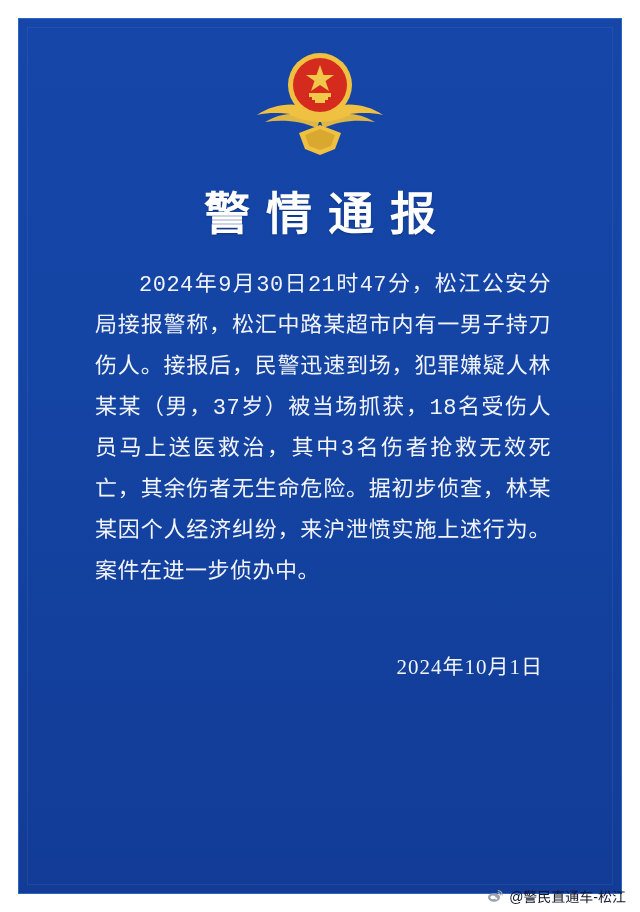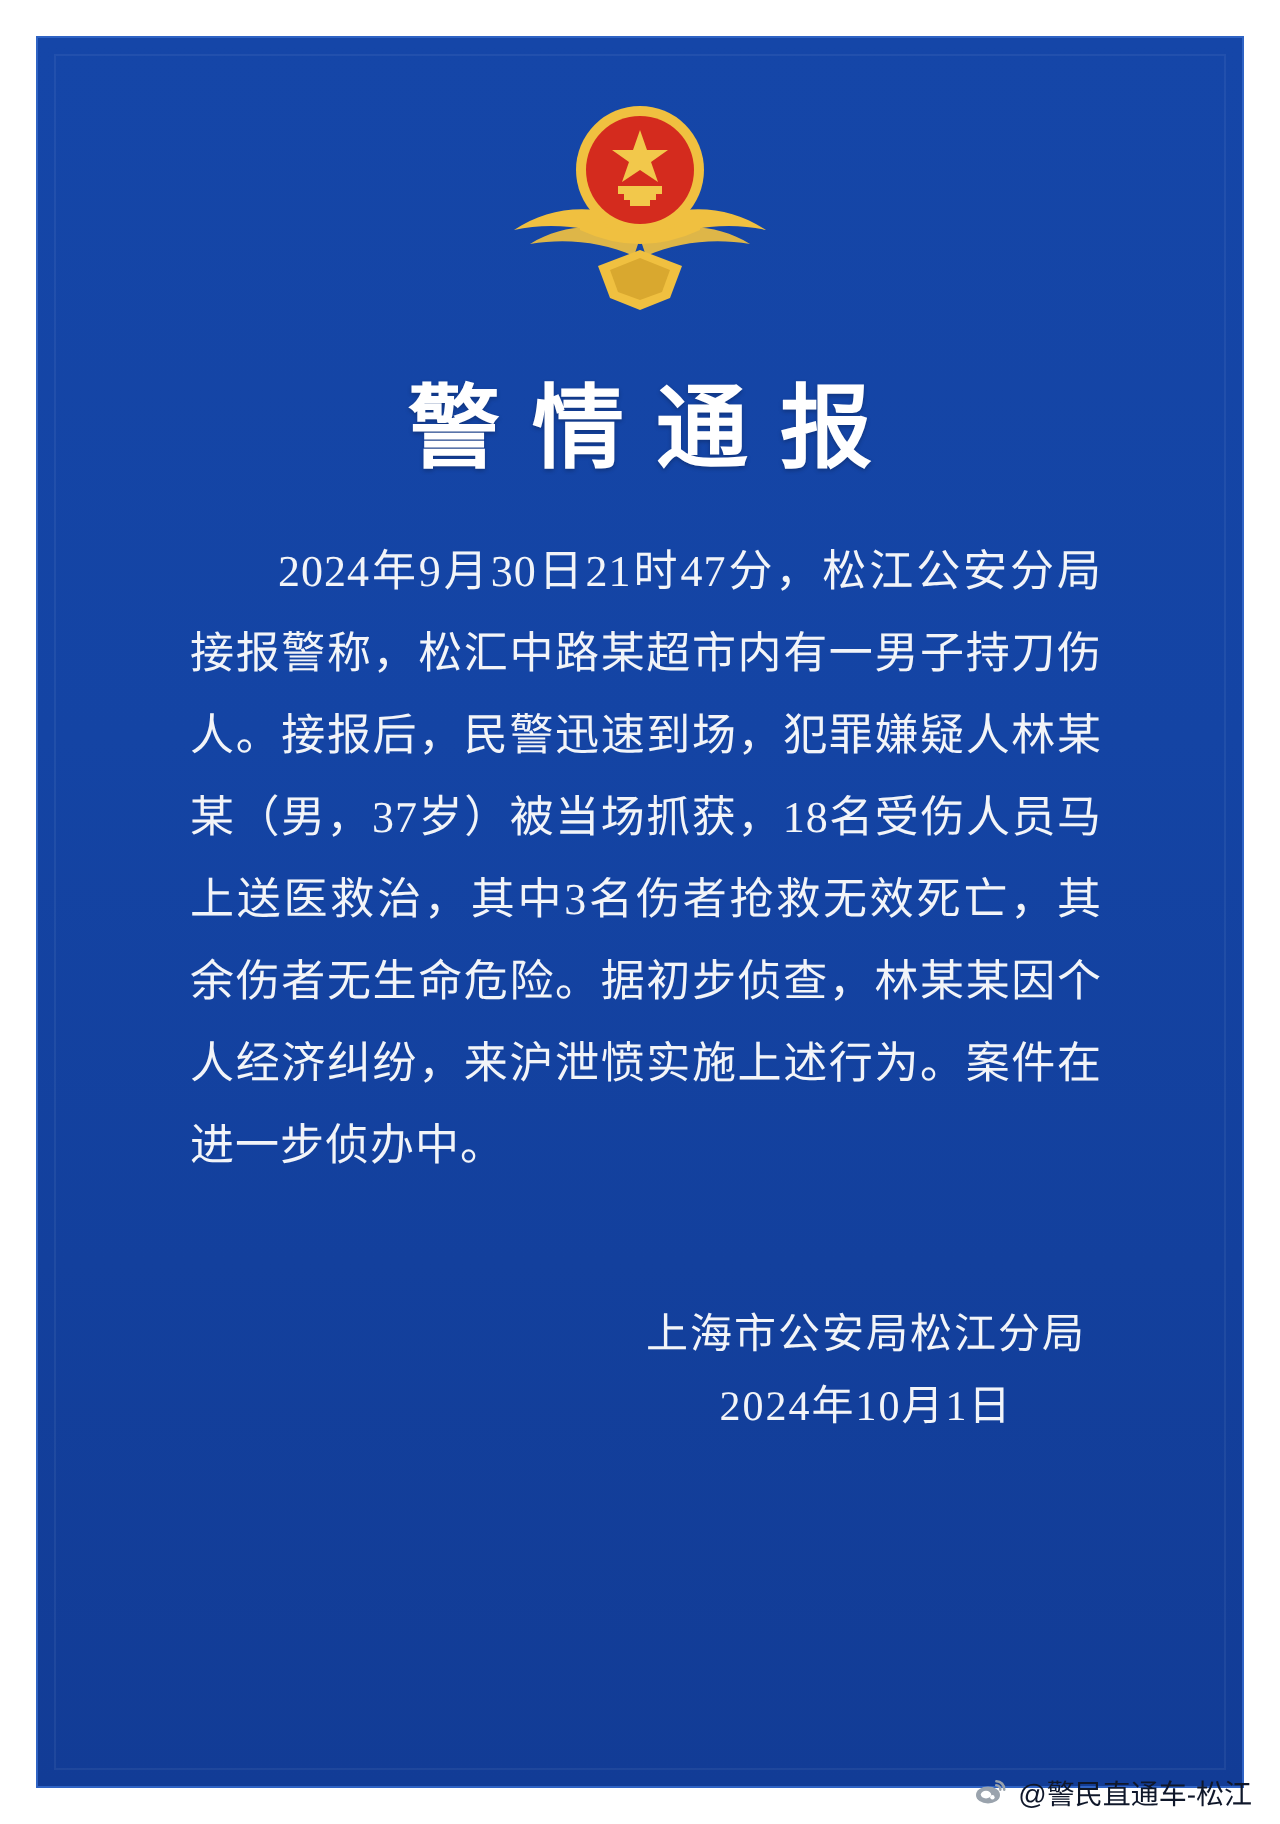--- a/index.html
+++ b/index.html
@@ -82,21 +82,21 @@
     position: absolute;
     left: 76px;
     right: 70px;
     top: 246px;
     color: #f2f4f8;
     font-size: 22px;
     line-height: 41px;
     text-align: justify;
     text-justify: inter-ideograph;
     letter-spacing: 0.5px;
-    font-family: Liberation Serif, serif;
+    font-family: Liberation Mono, monospace;
   }
   #notice-body .indent {
     text-indent: 44px;
     display: block;
   }
 
   
   #signature {
     position: absolute;
     right: 78px;
@@ -163,21 +163,20 @@
       </svg>
     </div>
 
     <div id="notice-title">警情通报</div>
 
     <div id="notice-body">
       <span class="indent">2024年9月30日21时47分，松江公安分局接报警称，松汇中路某超市内有一男子持刀伤人。接报后，民警迅速到场，犯罪嫌疑人林某某（男，37岁）被当场抓获，18名受伤人员马上送医救治，其中3名伤者抢救无效死亡，其余伤者无生命危险。据初步侦查，林某某因个人经济纠纷，来沪泄愤实施上述行为。案件在进一步侦办中。</span>
     </div>
 
     <div id="signature">
-      <span class="sig-line">上海市公安局松江分局</span>
       <span class="sig-line">2024年10月1日</span>
     </div>
 
   </div>
 
   <div id="source-credit">
     <span id="weibo-icon">
       <svg width="16" height="16" viewBox="0 0 16 16">
         <ellipse cx="7" cy="9.5" rx="6" ry="4.2" fill="#9aa3ad"></ellipse>
         <ellipse cx="6" cy="9.3" rx="2.6" ry="1.9" fill="#ffffff"></ellipse>

